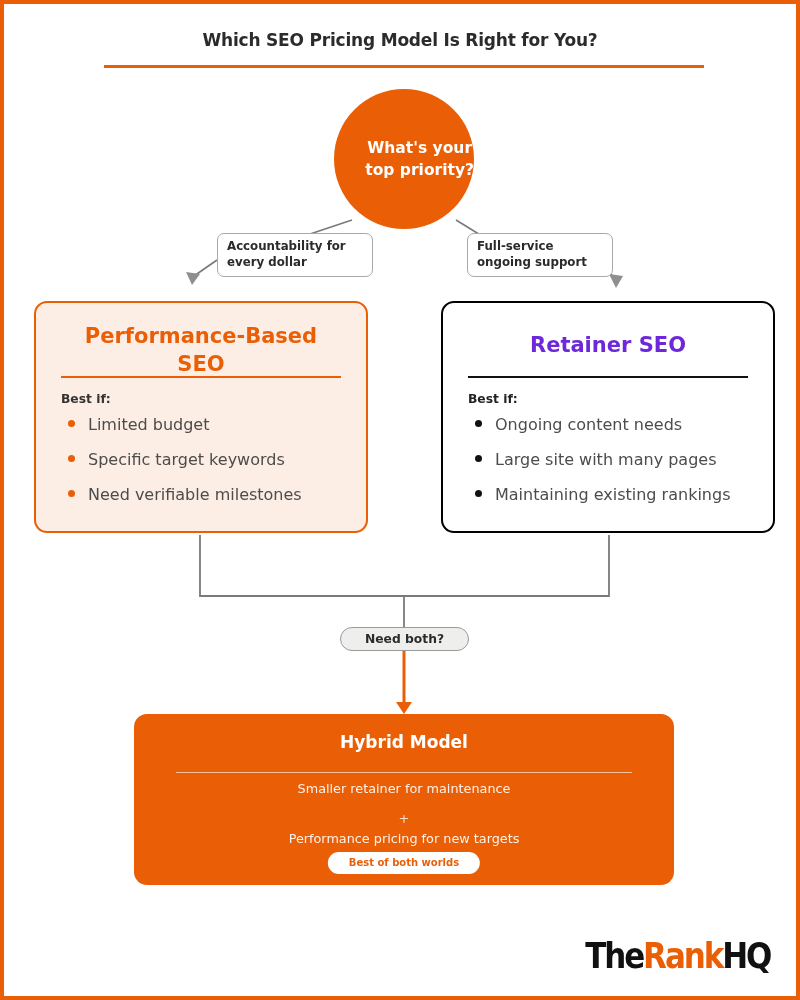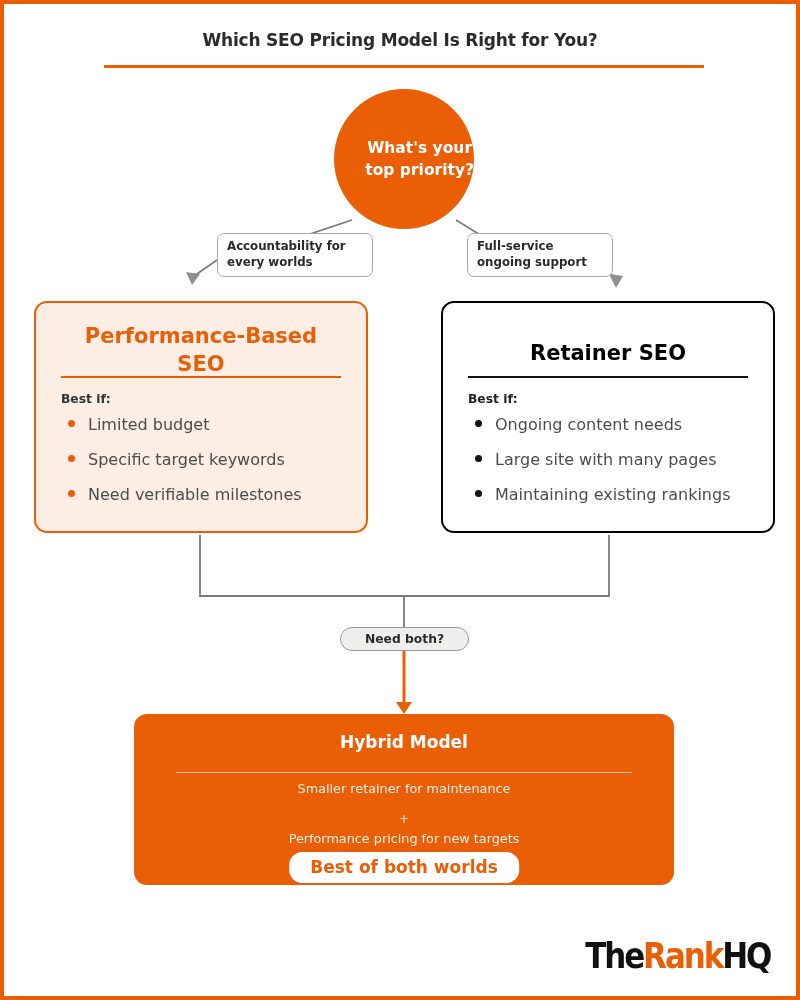--- a/index.html
+++ b/index.html
@@ -110,21 +110,21 @@
   }
   .card-title {
     position: absolute;
     left: 18px; right: 18px;
     text-align: center;
     font-size: 21px;
     font-weight: bold;
     line-height: 1.35;
   }
   #card-performance .card-title { top: 19px; color: #ea5f06; }
-  #card-retainer    .card-title { top: 36px; color: #000000; }
+  #card-retainer    .card-title { top: 28px; color: #6d28d9; }
 
   .card-rule {
     position: absolute;
     left: 25px; right: 25px;
     top: 73px;
     height: 1.6px;
   }
   #card-performance .card-rule { background: #ea5f06; }
   #card-retainer    .card-rule { background: #111111; }
 
@@ -223,21 +223,21 @@
   #hybrid-plus   { top: 97px; font-size: 13px; color: #fbd9c1; }
   #hybrid-line-2 { top: 117px; }
   #hybrid-badge {
     position: absolute;
     left: 50%;
     transform: translateX(-50%);
     top: 138px;
     background: #ffffff;
     border-radius: 13px;
     padding: 5px 21px 6px 21px;
-    font-size: 17px;
+    font-size: 10px;
     font-weight: bold;
     color: #ea5f06;
     white-space: nowrap;
   }
 
   
   #logo {
     position: absolute;
     right: 26px;
     bottom: 22px;
@@ -283,21 +283,21 @@
 
   <div id="root-circle">
     <div>
       <div>What's your</div>
       <div>top priority?</div>
     </div>
   </div>
 
   <div class="edge-label" id="edge-label-left">
     <div>Accountability for</div>
-    <div>every worlds</div>
+    <div>every dollar</div>
   </div>
   <div class="edge-label" id="edge-label-right">
     <div>Full-service</div>
     <div>ongoing support</div>
   </div>
 
   <div class="card" id="card-performance">
     <div class="card-title">
       <div>Performance-Based</div>
       <div>SEO</div>

